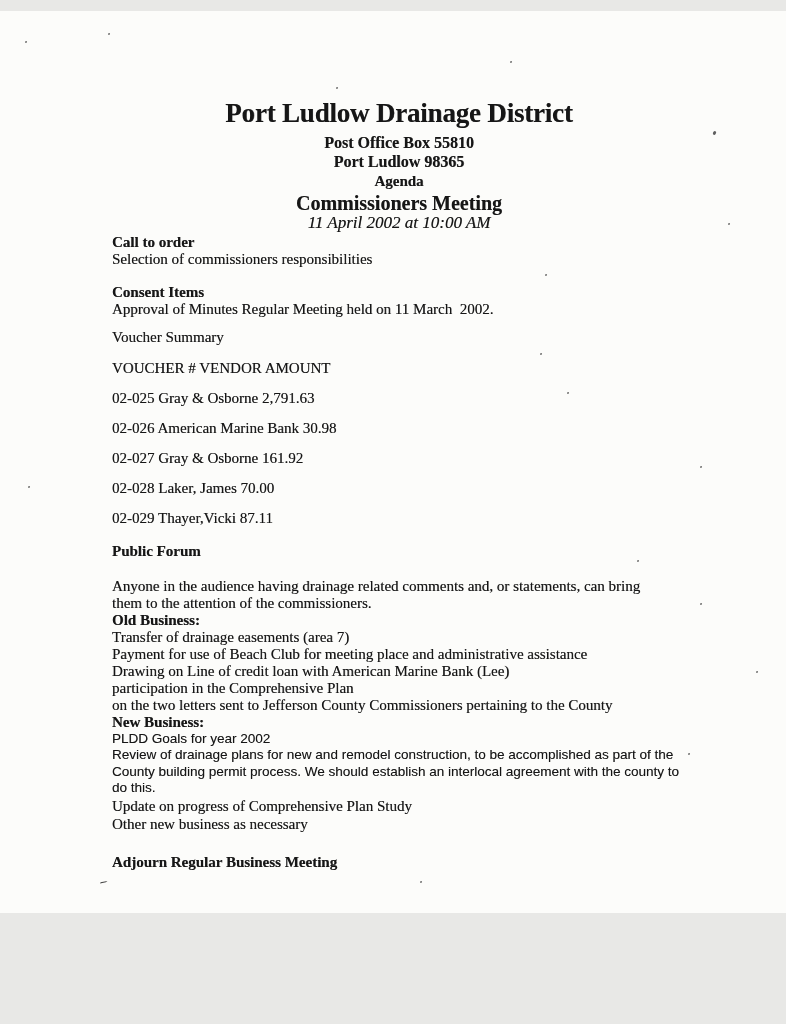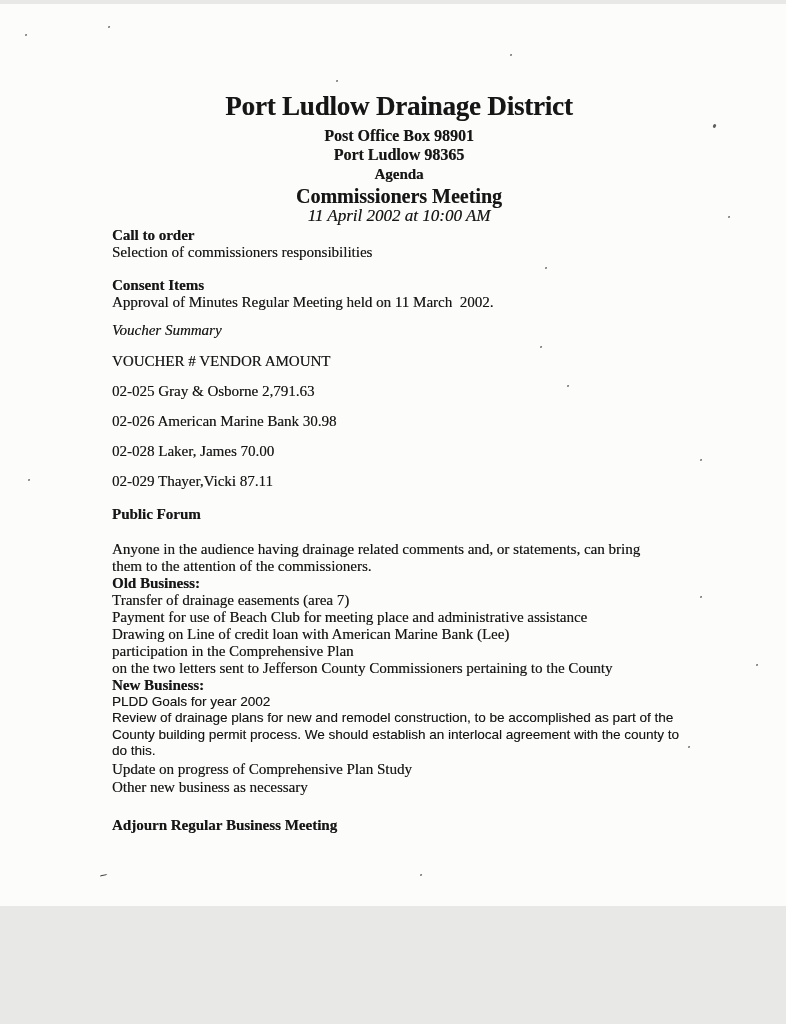--- a/index.html
+++ b/index.html
@@ -1,21 +1,21 @@
 <!DOCTYPE html>
 <html><head>
 <meta charset="utf-8">
 <style>
   * { margin: 0; padding: 0; box-sizing: border-box; }
   html, body { background: #e8e8e6; }
   .page {
     position: relative;
     width: 786px;
     height: 902px;
-    margin: 4px auto;
+    margin: 11px auto;
     background: #fcfcfa;
     overflow: hidden;
     color: #161616;
     font-family: "Liberation Serif", serif;
     text-shadow: 0.3px 0.3px 0.45px rgba(10,10,10,0.5);
     padding-left: 8px;
   }
   .content {
     position: absolute;
     left: 112px;
@@ -28,21 +28,21 @@
   .addr-line.first { margin-top: 6px; }
   .agenda-line { font-size: 15px; font-weight: bold; line-height: 21px; }
   .meeting-line{ font-size: 20px; font-weight: bold; line-height: 22px; }
   .date-line   { font-size: 17px; line-height: 18px; font-style: italic; }
 
   .line { font-size: 15px; line-height: 17px; white-space: pre; }
   .heading { font-size: 15px; font-weight: bold; line-height: 17px; white-space: pre; }
 
   .mt-call     { margin-top: 2px; }
   .mt-section  { margin-top: 16px; }
-  .mt-vsummary { margin-top: 11px; font-style: italic; }
+  .mt-vsummary { margin-top: 11px; }
   .mt-vhdr     { margin-top: 14px; }
   .voucher-row { margin-top: 13px; }
   .mt-para     { margin-top: 18px; }
   .sans-line   { font-family: "Liberation Sans", sans-serif; font-size: 13.5px; line-height: 16.3px; white-space: pre; text-shadow: 0.2px 0.2px 0.3px rgba(10,10,10,0.4); }
   .mt-update   { margin-top: 2px; line-height: 17.5px; }
   .mt-adjourn  { margin-top: 21px; }
 
   
   .sp {
     position: absolute;
@@ -63,36 +63,37 @@
     opacity: .85;
   }
 </style>
 </head>
 <body>
 
 <div class="page">
   <div class="content">
 
     <div class="centered doc-title">Port Ludlow Drainage District</div>
-    <div class="centered addr-line first">Post Office Box 98901</div>
+    <div class="centered addr-line first">Post Office Box 55810</div>
     <div class="centered addr-line">Port Ludlow 98365</div>
     <div class="centered agenda-line">Agenda</div>
     <div class="centered meeting-line">Commissioners Meeting</div>
     <div class="centered date-line">11 April 2002 at 10:00 AM</div>
 
     <div class="heading mt-call">Call to order</div>
     <div class="line">Selection of commissioners responsibilities</div>
 
     <div class="heading mt-section">Consent Items</div>
     <div class="line">Approval of Minutes Regular Meeting held on 11 March  2002.</div>
     <div class="line mt-vsummary">Voucher Summary</div>
 
     <div class="line mt-vhdr">VOUCHER # VENDOR AMOUNT</div>
     <div class="line voucher-row">02-025 Gray &amp; Osborne 2,791.63</div>
     <div class="line voucher-row">02-026 American Marine Bank 30.98</div>
+    <div class="line voucher-row">02-027 Gray &amp; Osborne 161.92</div>
     <div class="line voucher-row">02-028 Laker, James 70.00</div>
     <div class="line voucher-row">02-029 Thayer,Vicki 87.11</div>
 
     <div class="heading mt-section">Public Forum</div>
     <div class="line mt-para">Anyone in the audience having drainage related comments and, or statements, can bring</div>
     <div class="line">them to the attention of the commissioners.</div>
 
     <div class="heading">Old Business:</div>
     <div class="line">Transfer of drainage easements (area 7)</div>
     <div class="line">Payment for use of Beach Club for meeting place and administrative assistance</div>

